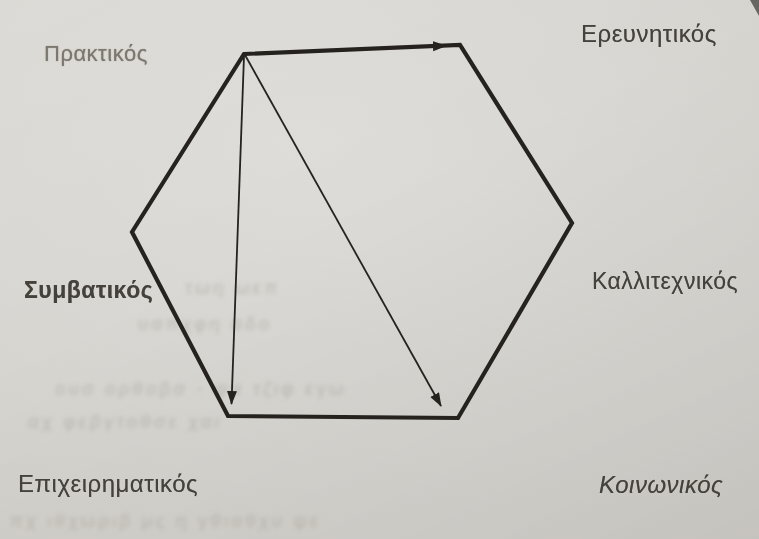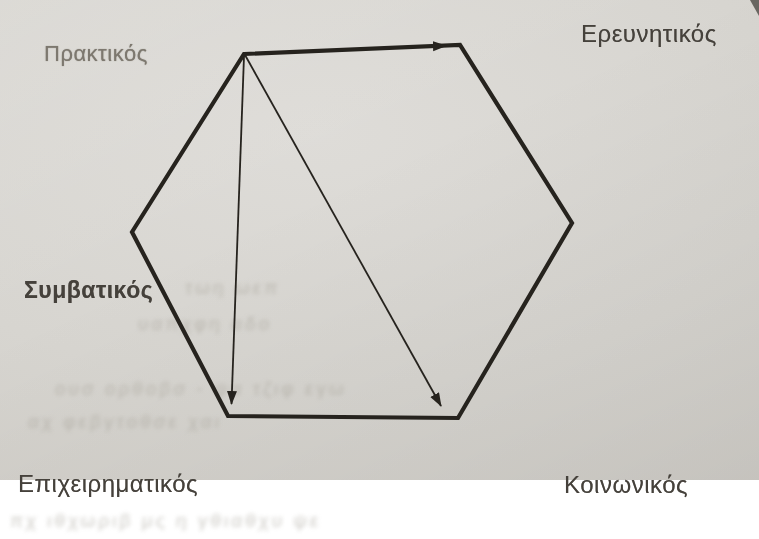--- a/index.html
+++ b/index.html
@@ -6,21 +6,21 @@
     margin: 0;
     padding: 0;
     width: 759px;
     height: 539px;
     overflow: hidden;
     font-family: "Liberation Sans", "DejaVu Sans", sans-serif;
   }
   .photo {
     position: relative;
     width: 759px;
-    height: 480px;
+    height: 539px;
     background:
       linear-gradient(155deg, rgba(255,255,255,0.10) 0%, rgba(0,0,0,0.0) 40%, rgba(0,0,0,0.06) 100%),
       radial-gradient(ellipse 130% 110% at 42% 28%, #dedcd8 0%, #d7d5d0 48%, #cecbc5 100%);
   }
   svg.diagram {
     position: absolute;
     left: 0;
     top: 0;
   }
   .node-label {
@@ -76,20 +76,21 @@
 
     <line x1="245" y1="55" x2="441" y2="406" stroke="#26231e" stroke-width="1.8" marker-end="url(#ah)"></line>
 
     <polygon points="750,0 759,0 759,16" fill="#55524c" opacity="0.85"></polygon>
   </svg>
 
   <div class="node-label faded" style="left:44px; top:41px;">Πρακτικός</div>
 
   <div class="node-label big" style="left:581px; top:20px;">Ερευνητικός</div>
 
+  <div class="node-label" style="left:592px; top:268px;">Καλλιτεχνικός</div>
 
-  <div class="node-label big" style="left:564px; top:471px;">Κοινωνικός</div>
+  <div class="node-label big" style="left:599px; top:471px;font-style:italic;">Κοινωνικός</div>
 
   <div class="node-label big" style="left:18px; top:470px;">Επιχειρηματικός</div>
 
   <div class="node-label" style="left:24px; top:277px;font-weight:bold;">Συμβατικός</div>
 
 </div>
 
 </body></html>

